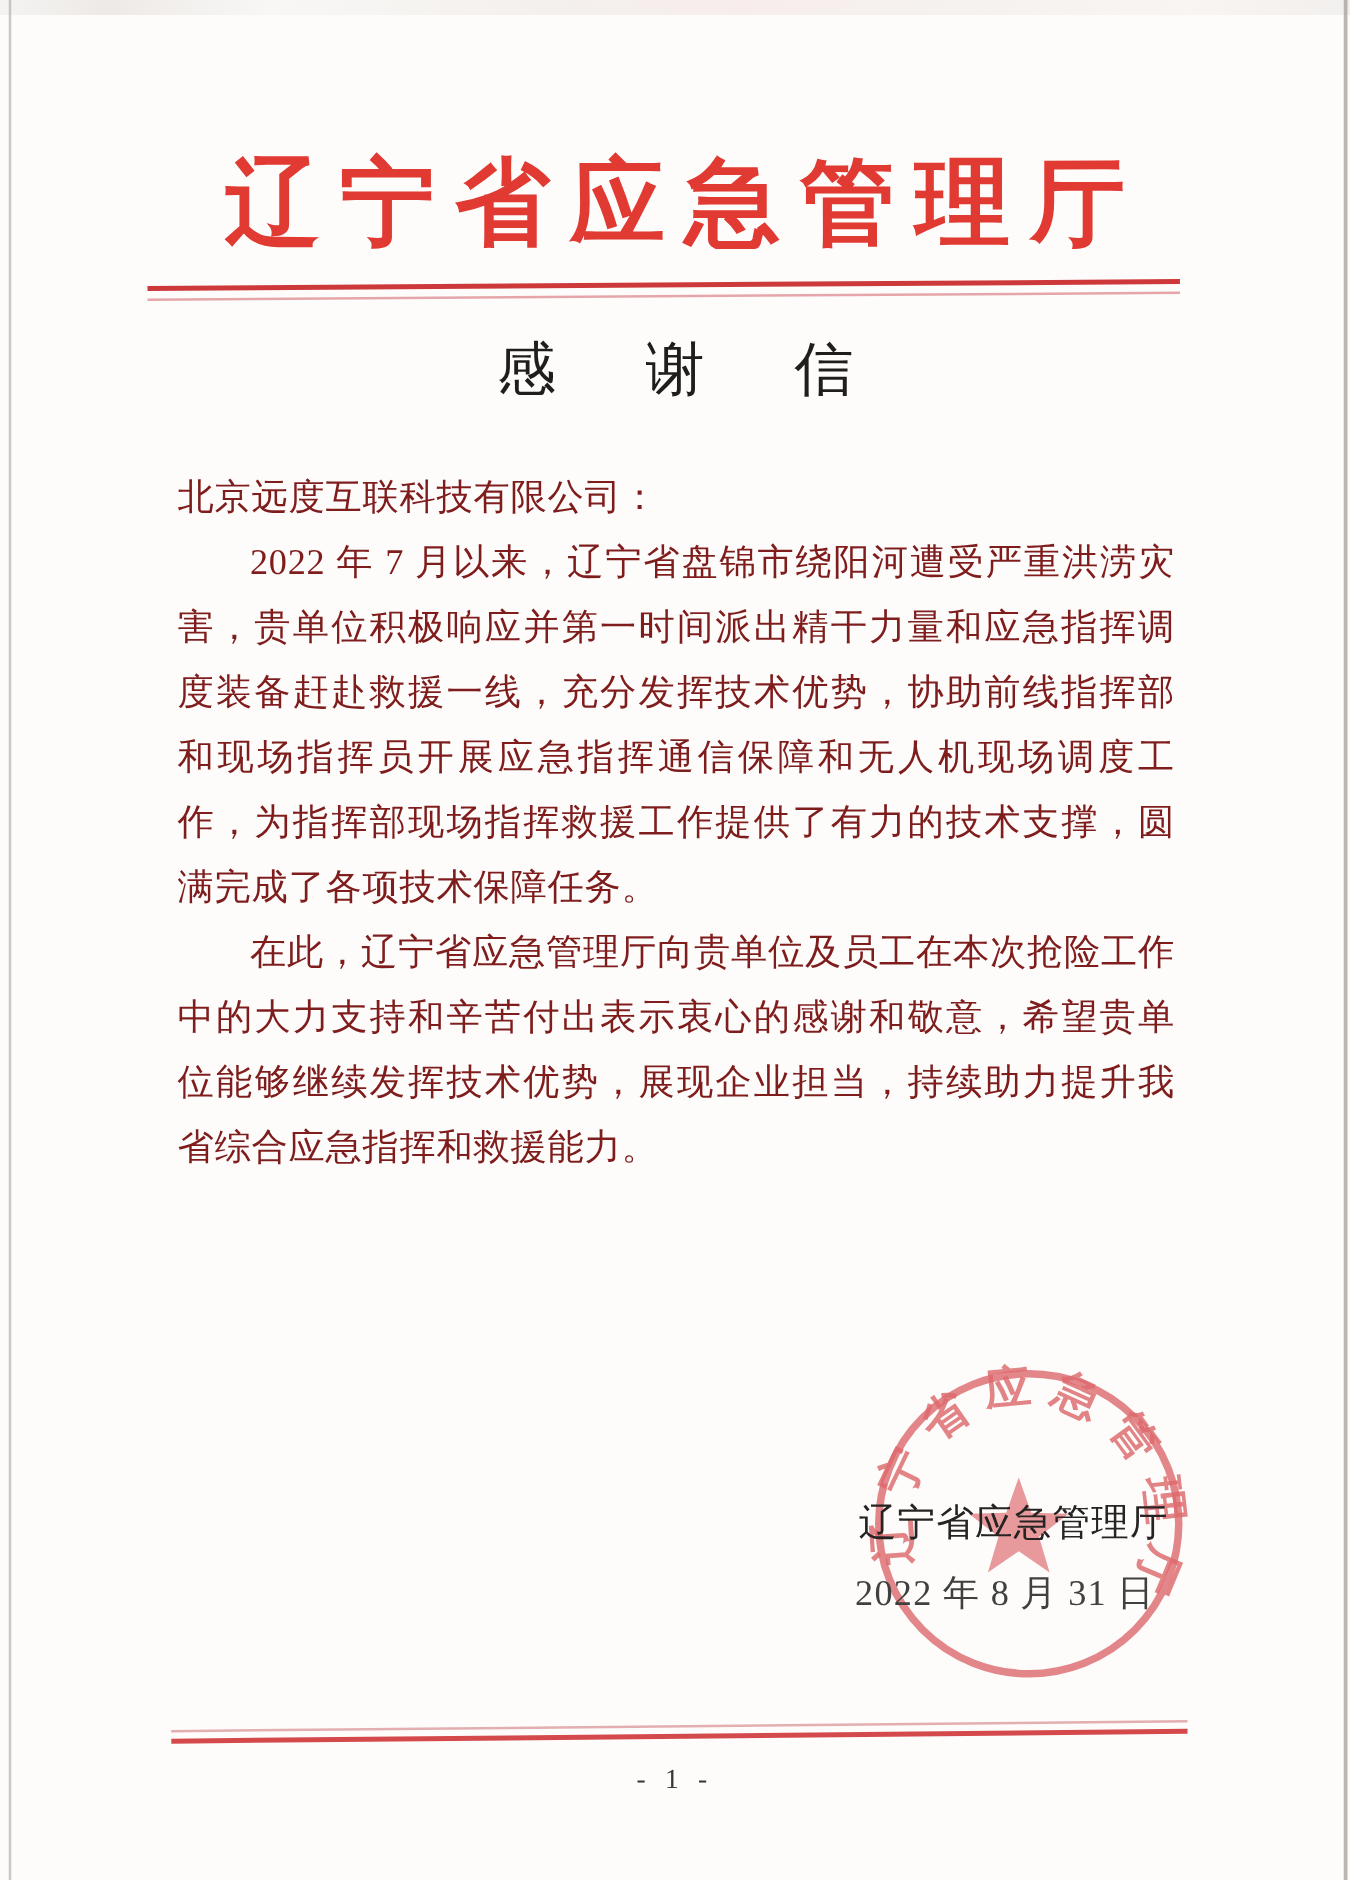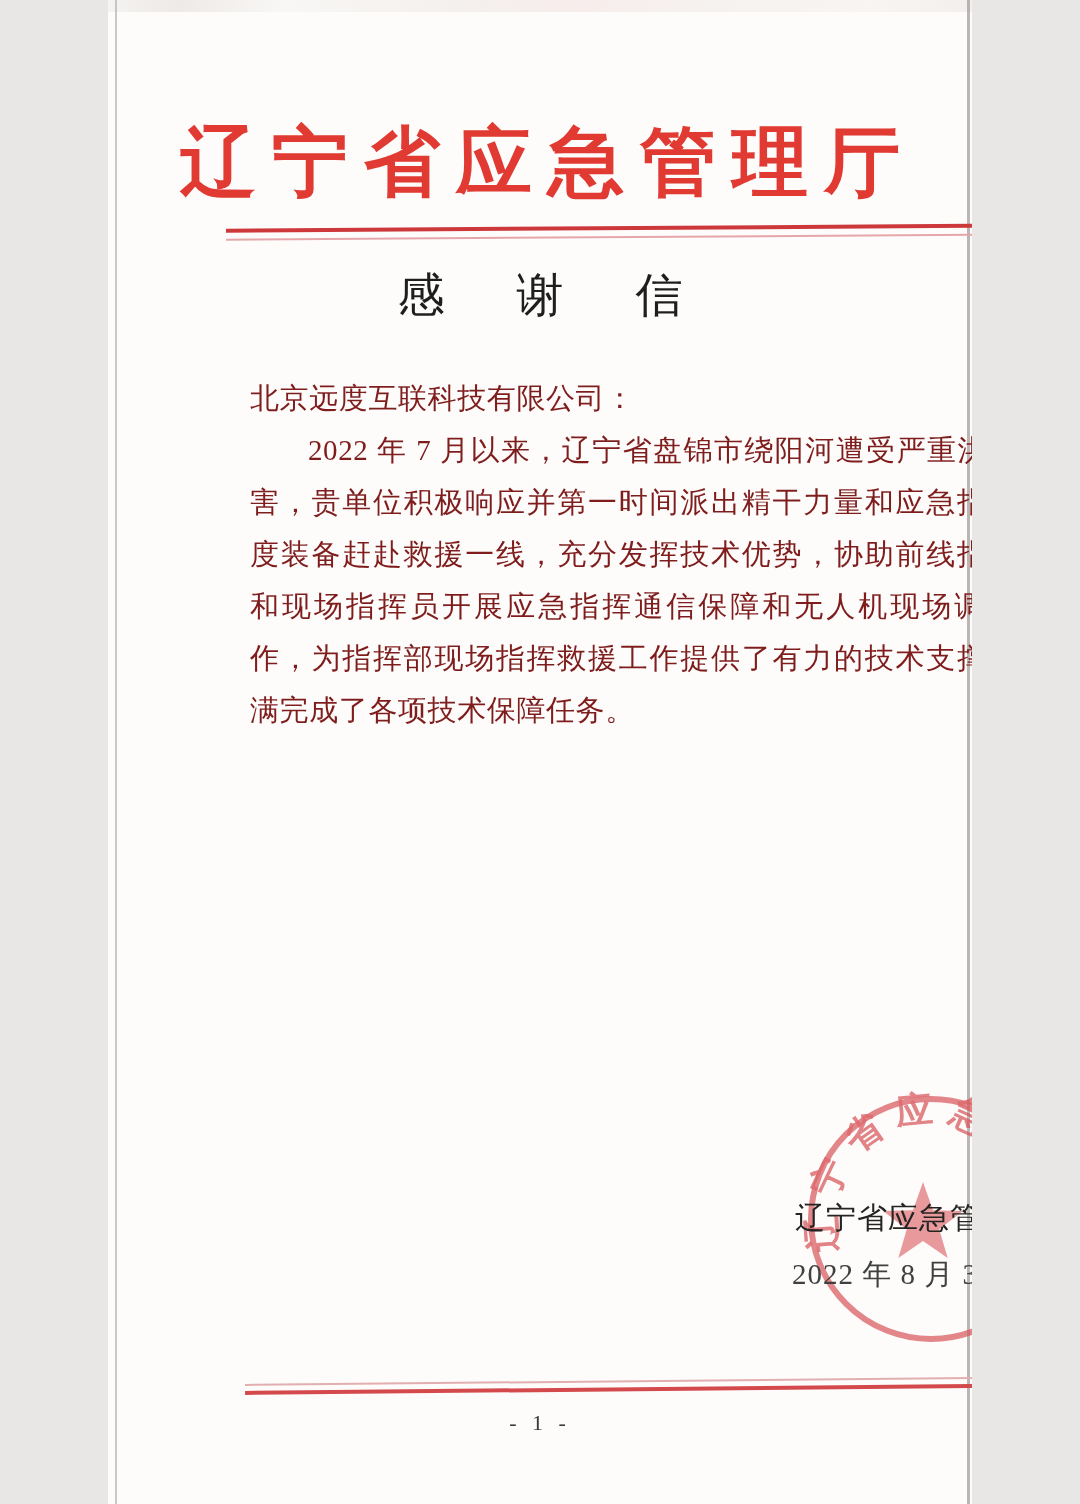--- a/index.html
+++ b/index.html
@@ -2,21 +2,21 @@
 <html><head>
 <meta charset="utf-8">
 <style>
   html, body {
     margin: 0;
     padding: 0;
     background: #e9e7e5;
   }
   .page {
     position: relative;
-    width: 864px;
+    width: 1080px;
     height: 1504px;
     margin: 0 auto;
     background: #fdfcfb;
     overflow: hidden;
     font-family: "Liberation Serif", "DejaVu Serif", serif;
   }
   
   .edge-left {
     position: absolute; left: 7px; top: 0; width: 2px; height: 100%;
     background: #b8b5b2; opacity: .75;
@@ -127,20 +127,21 @@
     <div class="thick"></div>
     <div class="gap"></div>
     <div class="thin"></div>
   </div>
 
   <div class="doc-title">感谢信</div>
 
   <div class="body-text">
     <p class="salutation">北京远度互联科技有限公司：</p>
     <p class="para">2022 年 7 月以来，辽宁省盘锦市绕阳河遭受严重洪涝灾害，贵单位积极响应并第一时间派出精干力量和应急指挥调度装备赶赴救援一线，充分发挥技术优势，协助前线指挥部和现场指挥员开展应急指挥通信保障和无人机现场调度工作，为指挥部现场指挥救援工作提供了有力的技术支撑，圆满完成了各项技术保障任务。</p>
+    <p class="para">在此，辽宁省应急管理厅向贵单位及员工在本次抢险工作中的大力支持和辛苦付出表示衷心的感谢和敬意，希望贵单位能够继续发挥技术优势，展现企业担当，持续助力提升我省综合应急指挥和救援能力。</p>
   </div>
 
   <svg class="seal" viewBox="0 0 266 266" xmlns="http://www.w3.org/2000/svg">
     <circle cx="133" cy="133" r="120" fill="none" stroke="#d8555a" stroke-width="6" opacity="0.8"></circle>
     <path id="seal-arc" fill="none" d="M 41.9 166.3 A 97 97 0 1 1 207.3 195.4"></path>
     <text font-size="37" font-weight="700" fill="#d8555a" opacity="0.82" letter-spacing="13" font-family="Liberation Serif, DejaVu Serif, serif">
       <textPath href="#seal-arc" startOffset="2">辽宁省应急管理厅</textPath>
     </text>
     <polygon fill="#d8555a" opacity="0.68" points="125,96 135,124.2 164.9,125 141.2,143.3 149.7,172 125,155 100.3,172 108.8,143.3 85.1,125 115,124.2"></polygon>
   </svg>

